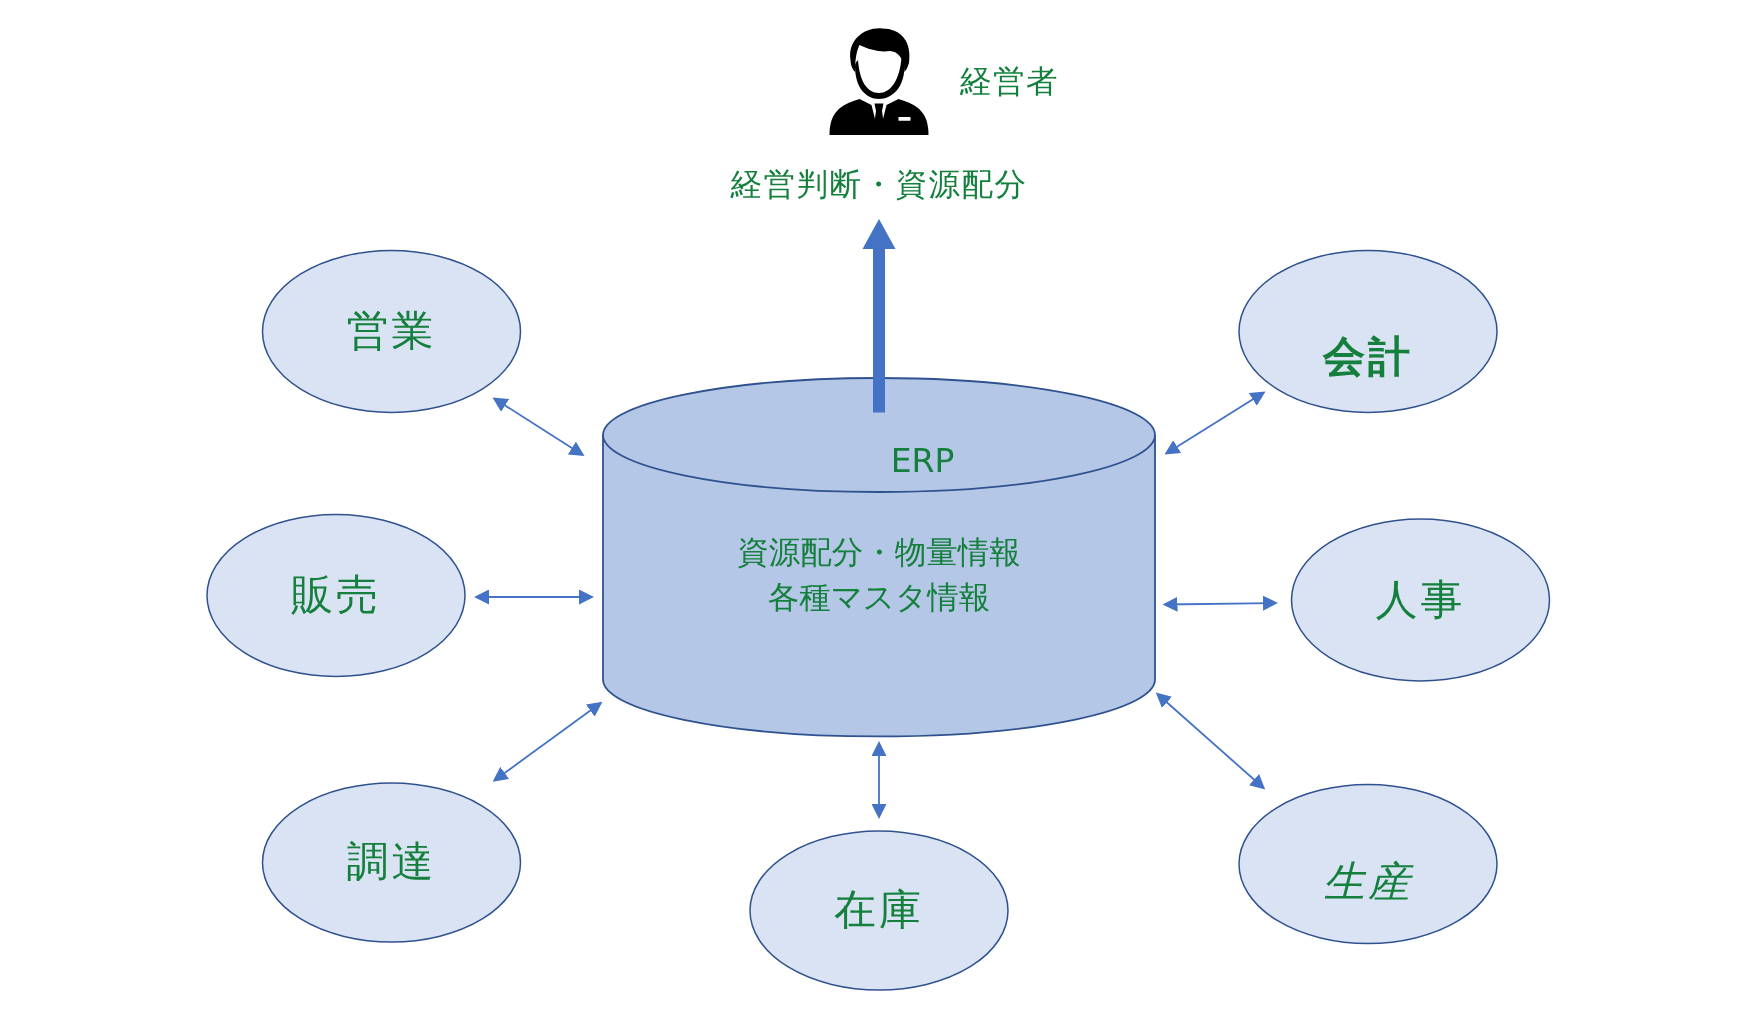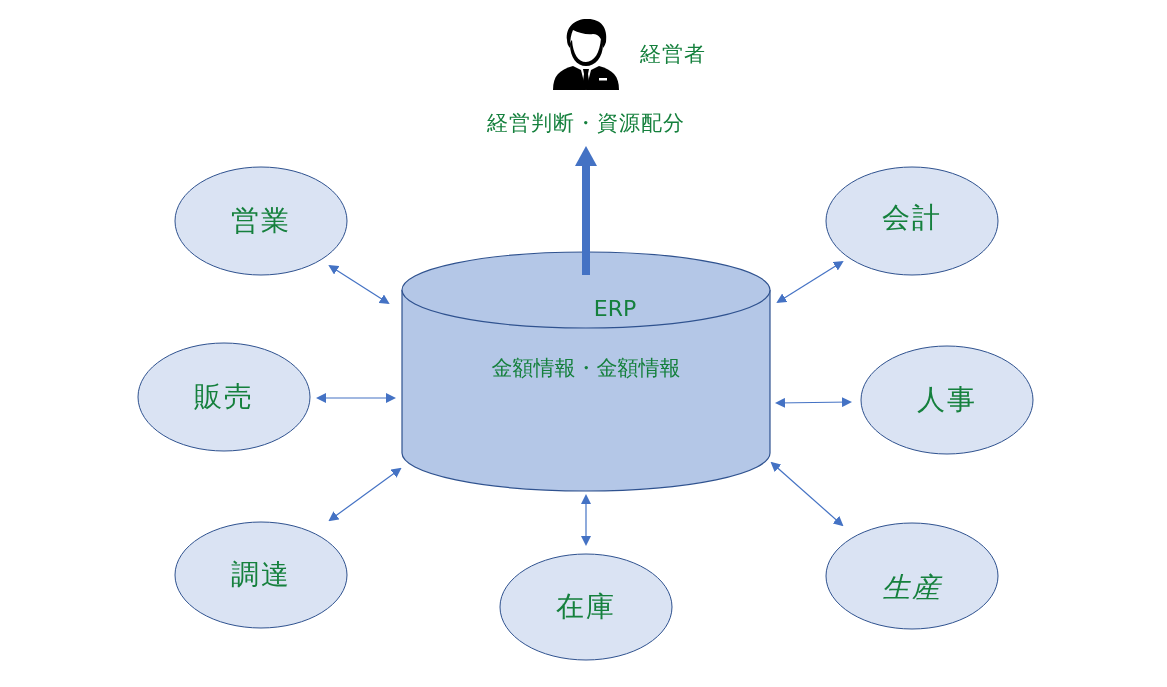--- a/index.html
+++ b/index.html
@@ -113,22 +113,23 @@
   <rect x="48" y="60" width="8" height="2.5" fill="#fff"></rect>
 </svg>
 
 <div class="label exec-label" style="left:640px; top:40px;">経営者</div>
 
 <div class="label decision-label" style="left:586px; top:109px;">経営判断・資源配分</div>
 
 <div class="label erp-title" style="left:615px; top:308px;">ERP</div>
 
 <div class="label erp-lines" style="left:586px; top:353px;">
-  <div>金額情報・金額情報</div>
+  <div>資源配分・物量情報</div>
+  <div>各種マスタ情報</div>
 </div>
 
 <div class="label node-label" style="left:261px; top:221px;">営業</div>
 <div class="label node-label" style="left:224px; top:397px;">販売</div>
 <div class="label node-label" style="left:261px; top:575px;">調達</div>
 <div class="label node-label" style="left:586px; top:607px;font-family:Liberation Serif, serif;">在庫</div>
-<div class="label node-label" style="left:912px; top:218px;">会計</div>
+<div class="label node-label" style="left:912px; top:238px;font-weight:bold;">会計</div>
 <div class="label node-label" style="left:947px; top:400px;">人事</div>
 <div class="label node-label" style="left:912px; top:588px;font-style:italic;">生産</div>
 
 </body></html>

